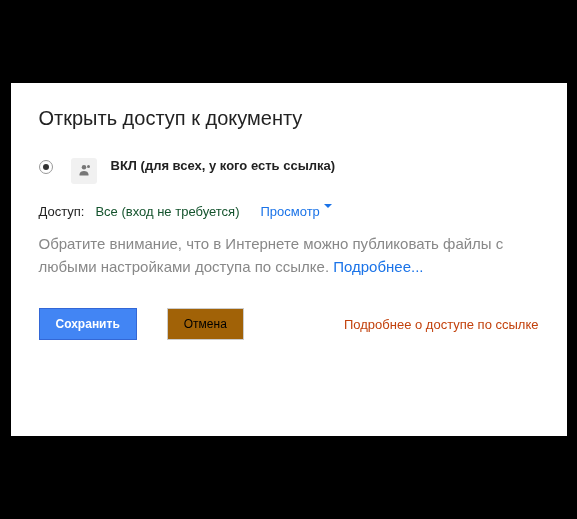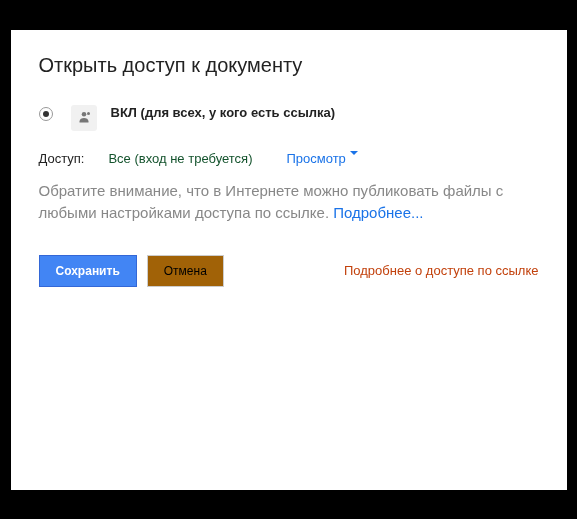--- a/index.html
+++ b/index.html
@@ -8,21 +8,21 @@
       background: #000;
       width: 577px;
       height: 519px;
       display: flex;
       align-items: center;
       justify-content: center;
     }
     .dialog {
       background: #fff;
       width: 556px;
-      height: 460px;
+      height: 353px;
       padding: 24px 28px;
     }
     .dialog-title {
       font-size: 20px;
       font-weight: normal;
       color: #222;
       margin-bottom: 28px;
     }
     .options { margin-bottom: 20px; }
     .option-row {
@@ -78,21 +78,21 @@
       font-size: 12px;
       color: #888;
       line-height: 1.4;
     }
     .access-row {
       font-size: 13px;
       color: #222;
       margin-bottom: 14px;
       display: flex;
       align-items: center;
-      gap: 24px;
+      gap: 11px;
     }
     .access-label { color: #222; }
     .access-value { color: #14532d; margin-right: 10px; }
     .access-dropdown {
       color: #1a73e8;
       cursor: pointer;
       display: inline-flex;
       align-items: flex-start;
       gap: 4px;
     }
@@ -106,20 +106,21 @@
     .note {
       font-size: 15px;
       color: #888;
       line-height: 1.5;
       margin-bottom: 30px;
     }
     .note a { color: #1a73e8; text-decoration: none; cursor: pointer; }
     .footer {
       display: flex;
       align-items: center;
+      gap: 20px;
     }
     .btn {
       font-size: 12px;
       padding: 8px 16px;
       border: 1px solid #ccc;
       background: #a16207;
       cursor: pointer;
       font-family: Arial, sans-serif;
       margin-right: 10px;
     }

